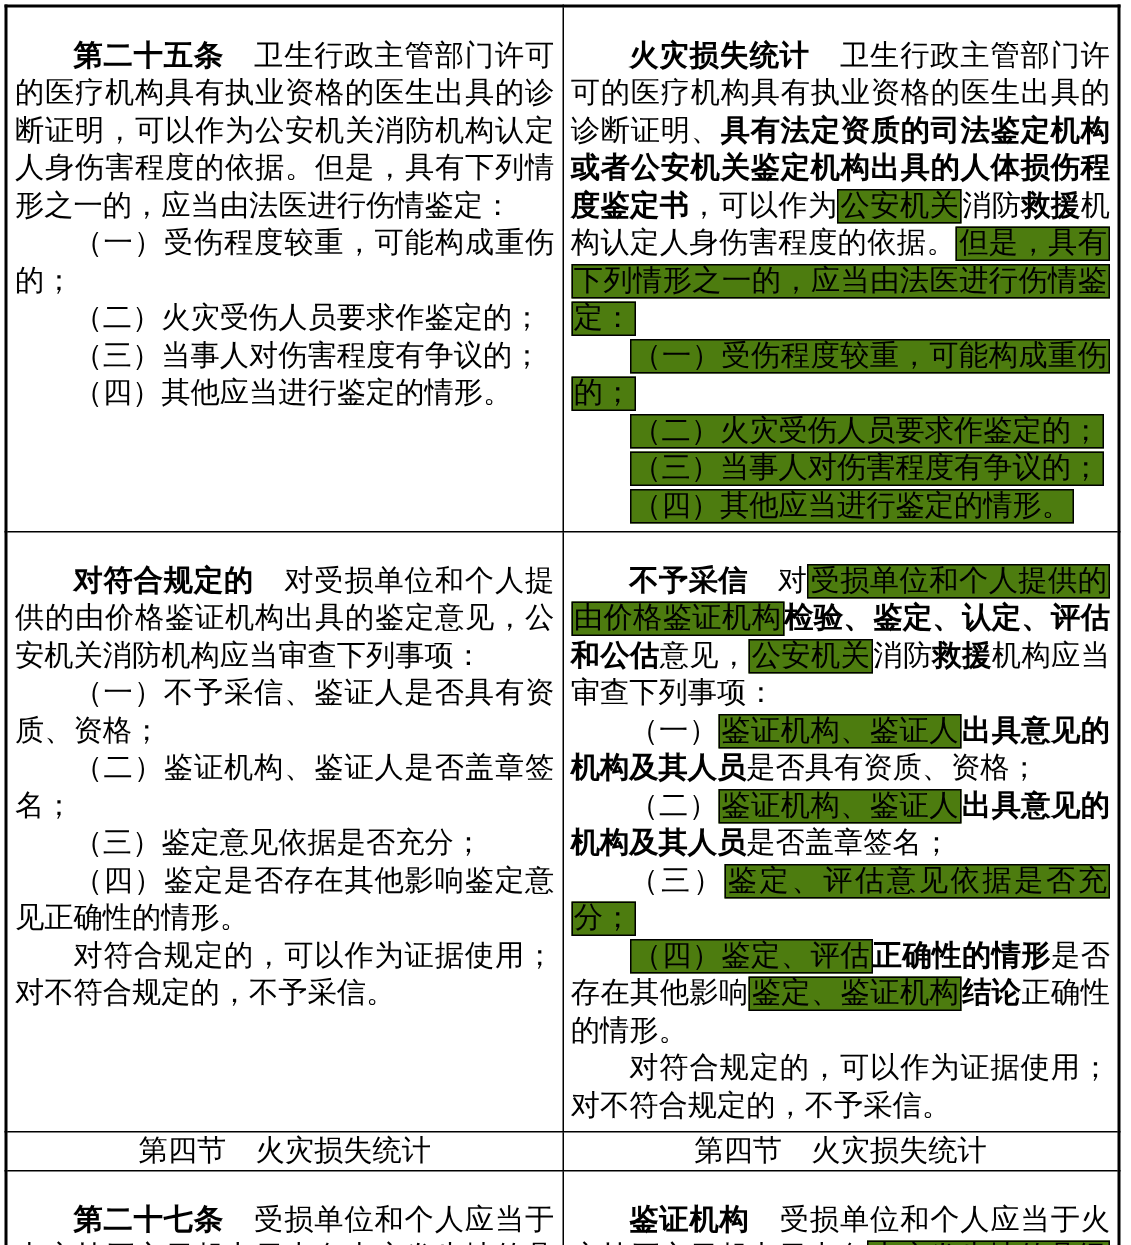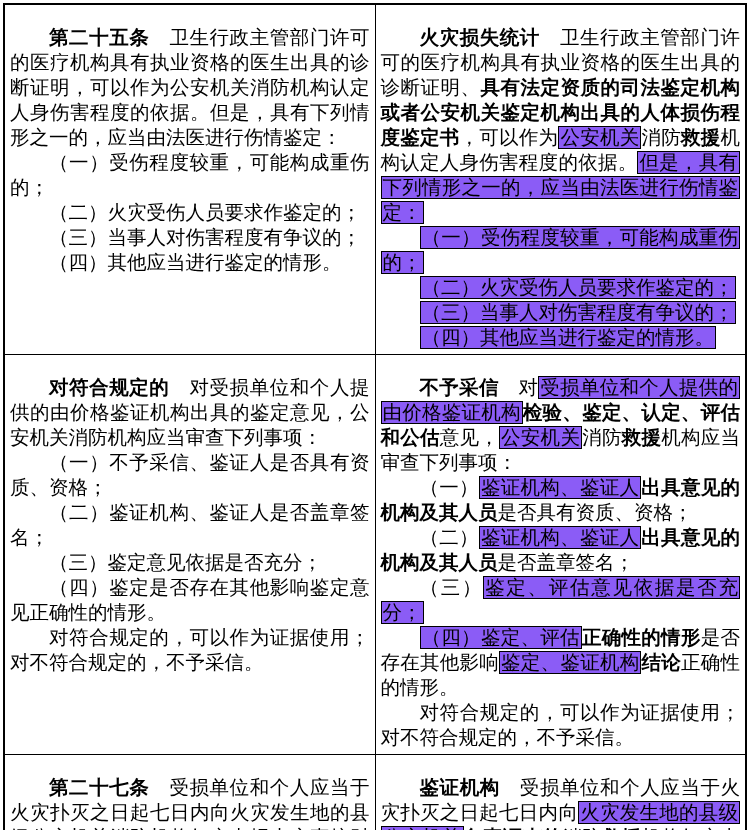--- a/index.html
+++ b/index.html
@@ -49,21 +49,21 @@
     border: 1.5px solid #000000;
     text-align: center;
     padding: 0;
     vertical-align: middle;
     overflow: hidden;
   }
   .seg-b {
     font-weight: 700;
   }
   .seg-h {
-    background: #8b5cf6;
+    background: #4d7c0f;
     border: 1px solid #000000;
     padding: 0 1px;
     box-decoration-break: clone;
     -webkit-box-decoration-break: clone;
   }
 </style>
 </head>
 <body>
 
 <div class="sheet">
@@ -96,20 +96,24 @@
           </td>
           <td class="cell">
             <p><span class="seg-b ">不予采信</span><span class="">　对</span><span class="seg-h">受损单位和个人提供的由价格鉴证机构</span><span class="seg-b ">检验、鉴定、认定、评估和公估</span><span class="">意见，</span><span class="seg-h">公安机关</span><span class="">消防</span><span class="seg-b ">救援</span><span class="">机构应当审查下列事项：</span></p>
             <p><span class="">（一）</span><span class="seg-h">鉴证机构、鉴证人</span><span class="seg-b ">出具意见的机构及其人员</span><span class="">是否具有资质、资格；</span></p>
             <p><span class="">（二）</span><span class="seg-h">鉴证机构、鉴证人</span><span class="seg-b ">出具意见的机构及其人员</span><span class="">是否盖章签名；</span></p>
             <p><span class="">（三）</span><span class="seg-h">鉴定、评估意见依据是否充分；</span></p>
             <p><span class="seg-h">（四）鉴定、评估</span><span class="seg-b ">正确性的情形</span><span class="">是否存在其他影响</span><span class="seg-h">鉴定、鉴证机构</span><span class="seg-b ">结论</span><span class="">正确性的情形。</span></p>
             <p><span class="">对符合规定的，可以作为证据使用；对不符合规定的，不予采信。</span></p>
           </td>
         </tr>
+        <tr style="height: 25px;">
+          <td class="section-cell"><span>第四节　火灾损失统计</span></td>
+          <td class="section-cell"><span>第四节　火灾损失统计</span></td>
+        </tr>
         <tr style="height: 123px;">
           <td class="cell">
             <p><span class="seg-b ">第二十七条</span><span class="">　受损单位和个人应当于火灾扑灭之日起七日内向火灾发生地的县级公安机关消防机构如实申报火灾直接财产损失，并附有效证明材料。</span></p>
           </td>
           <td class="cell">
             <p><span class="seg-b ">鉴证机构</span><span class="">　受损单位和个人应当于火灾扑灭之日起七日内向</span><span class="seg-h">火灾发生地的县级公安机关</span><span class="seg-b ">负责调查的</span><span class="">消防</span><span class="seg-b ">救援</span><span class="">机构如实申报火灾直接财产损失，并附有效证明材料。</span></p>
           </td>
         </tr>
       </tbody>
   </table>

